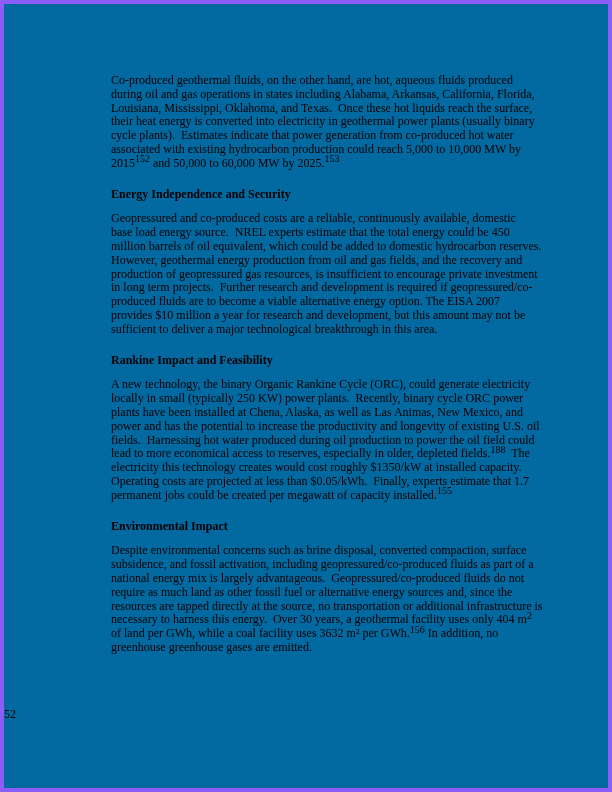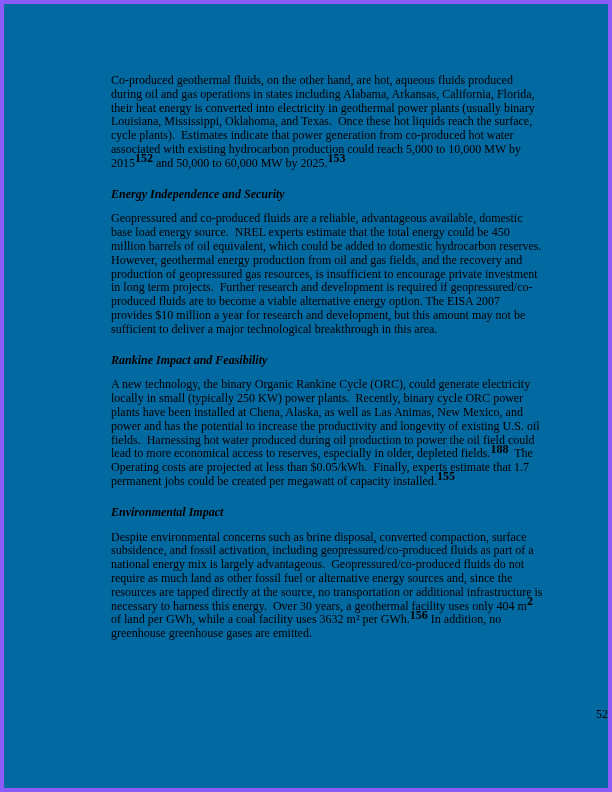--- a/index.html
+++ b/index.html
@@ -32,73 +32,72 @@
     white-space: pre;
     line-height: 13.8px;
     height: 13.8px;
   }
   .heading {
     font-weight: bold;
     line-height: 13.8px;
     margin-top: 17px;
     margin-bottom: 11px;
     white-space: pre;
-    font-style: italic;
   }
   sup.fn {
-    font-size: 12px;
+    font-size: 10px;
     line-height: 0;
     vertical-align: baseline;
     position: relative;
     top: -4.5px;
-    font-weight: bold;
   }
   .page-footer {
     position: absolute;
     left: 0;
     right: 0;
     top: 703px;
-    text-align: right;
+    text-align: left;
     line-height: 14px;
   }
 </style>
 </head>
 <body>
 
 <div class="page">
   <div class="doc-content">
       <div class="paragraph">
         <div class="line">Co-produced geothermal fluids, on the other hand, are hot, aqueous fluids produced</div>
         <div class="line">during oil and gas operations in states including Alabama, Arkansas, California, Florida,</div>
+        <div class="line">Louisiana, Mississippi, Oklahoma, and Texas.  Once these hot liquids reach the surface,</div>
         <div class="line">their heat energy is converted into electricity in geothermal power plants (usually binary</div>
-        <div class="line">Louisiana, Mississippi, Oklahoma, and Texas.  Once these hot liquids reach the surface,</div>
         <div class="line">cycle plants).  Estimates indicate that power generation from co-produced hot water</div>
         <div class="line">associated with existing hydrocarbon production could reach 5,000 to 10,000 MW by</div>
         <div class="line">2015<sup class="fn">152</sup> and 50,000 to 60,000 MW by 2025.<sup class="fn">153</sup></div>
       </div>
       <div class="heading">Energy Independence and Security</div>
       <div class="paragraph">
-        <div class="line">Geopressured and co-produced fluids are a reliable, advantageous available, domestic</div>
+        <div class="line">Geopressured and co-produced costs are a reliable, continuously available, domestic</div>
         <div class="line">base load energy source.  NREL experts estimate that the total energy could be 450</div>
         <div class="line">million barrels of oil equivalent, which could be added to domestic hydrocarbon reserves.</div>
         <div class="line">However, geothermal energy production from oil and gas fields, and the recovery and</div>
         <div class="line">production of geopressured gas resources, is insufficient to encourage private investment</div>
         <div class="line">in long term projects.  Further research and development is required if geopressured/co-</div>
         <div class="line">produced fluids are to become a viable alternative energy option. The EISA 2007</div>
         <div class="line">provides $10 million a year for research and development, but this amount may not be</div>
         <div class="line">sufficient to deliver a major technological breakthrough in this area.</div>
       </div>
       <div class="heading">Rankine Impact and Feasibility</div>
       <div class="paragraph">
         <div class="line">A new technology, the binary Organic Rankine Cycle (ORC), could generate electricity</div>
         <div class="line">locally in small (typically 250 KW) power plants.  Recently, binary cycle ORC power</div>
         <div class="line">plants have been installed at Chena, Alaska, as well as Las Animas, New Mexico, and</div>
         <div class="line">power and has the potential to increase the productivity and longevity of existing U.S. oil</div>
         <div class="line">fields.  Harnessing hot water produced during oil production to power the oil field could</div>
         <div class="line">lead to more economical access to reserves, especially in older, depleted fields.<sup class="fn">188</sup>  The</div>
+        <div class="line">electricity this technology creates would cost roughly $1350/kW at installed capacity.</div>
         <div class="line">Operating costs are projected at less than $0.05/kWh.  Finally, experts estimate that 1.7</div>
         <div class="line">permanent jobs could be created per megawatt of capacity installed.<sup class="fn">155</sup></div>
       </div>
       <div class="heading">Environmental Impact</div>
       <div class="paragraph">
         <div class="line">Despite environmental concerns such as brine disposal, converted compaction, surface</div>
         <div class="line">subsidence, and fossil activation, including geopressured/co-produced fluids as part of a</div>
         <div class="line">national energy mix is largely advantageous.  Geopressured/co-produced fluids do not</div>
         <div class="line">require as much land as other fossil fuel or alternative energy sources and, since the</div>
         <div class="line">resources are tapped directly at the source, no transportation or additional infrastructure is</div>

